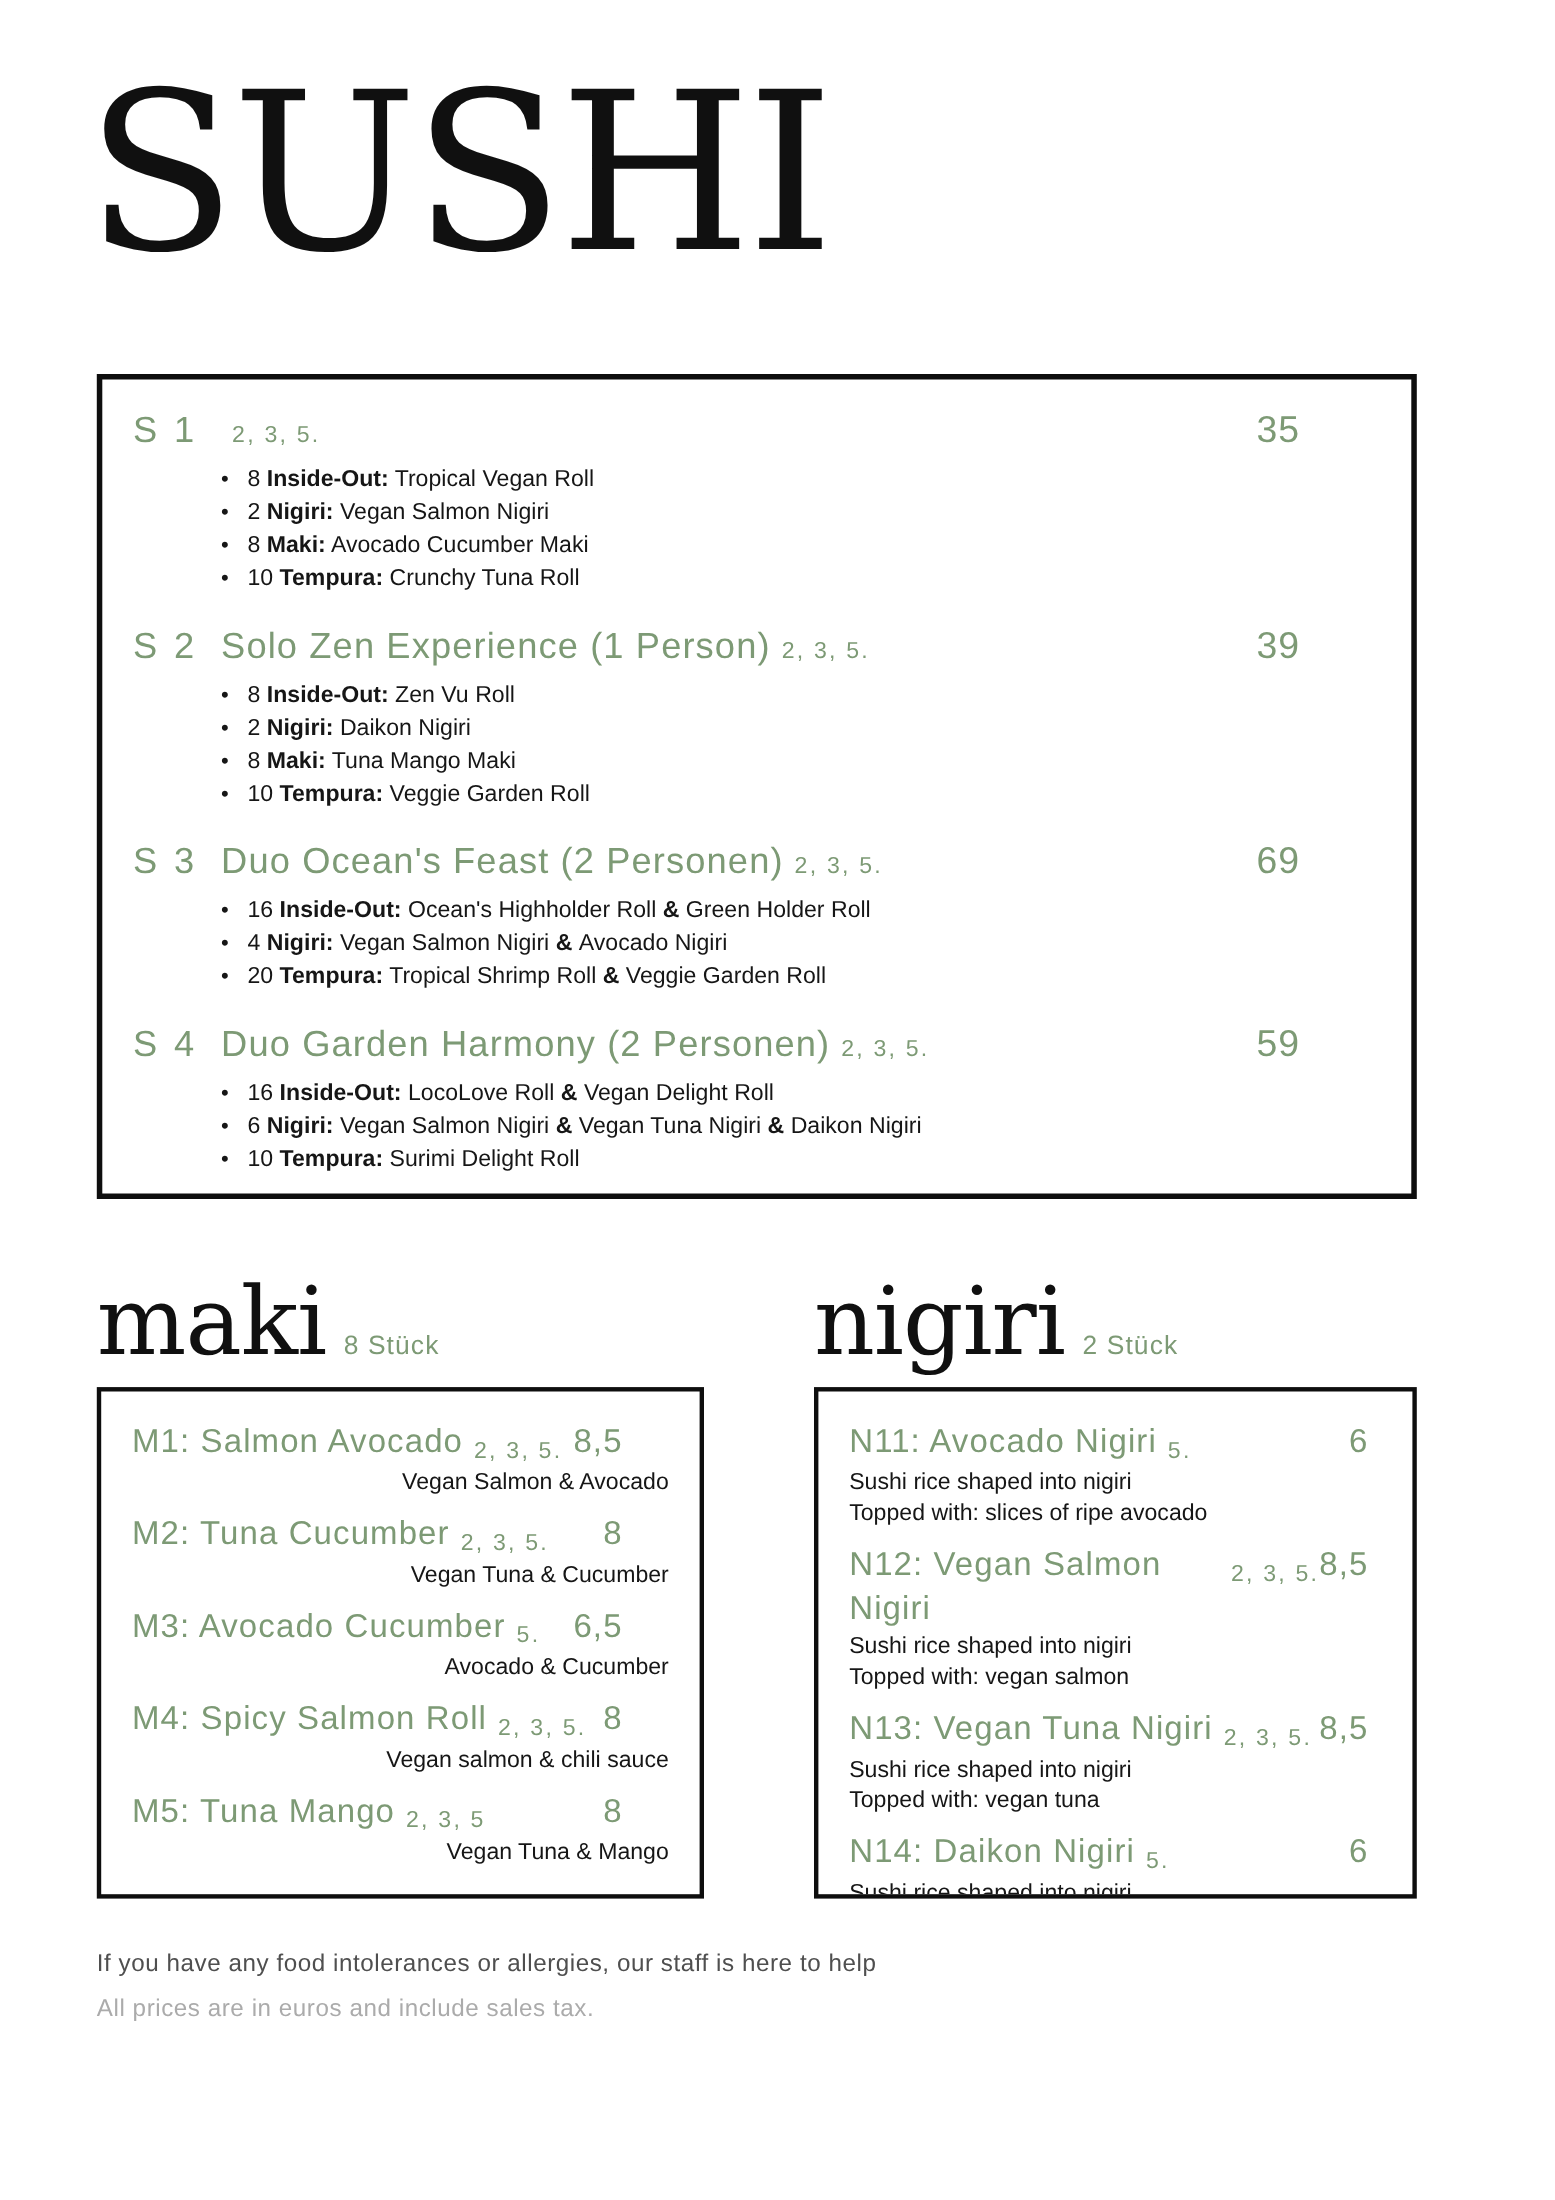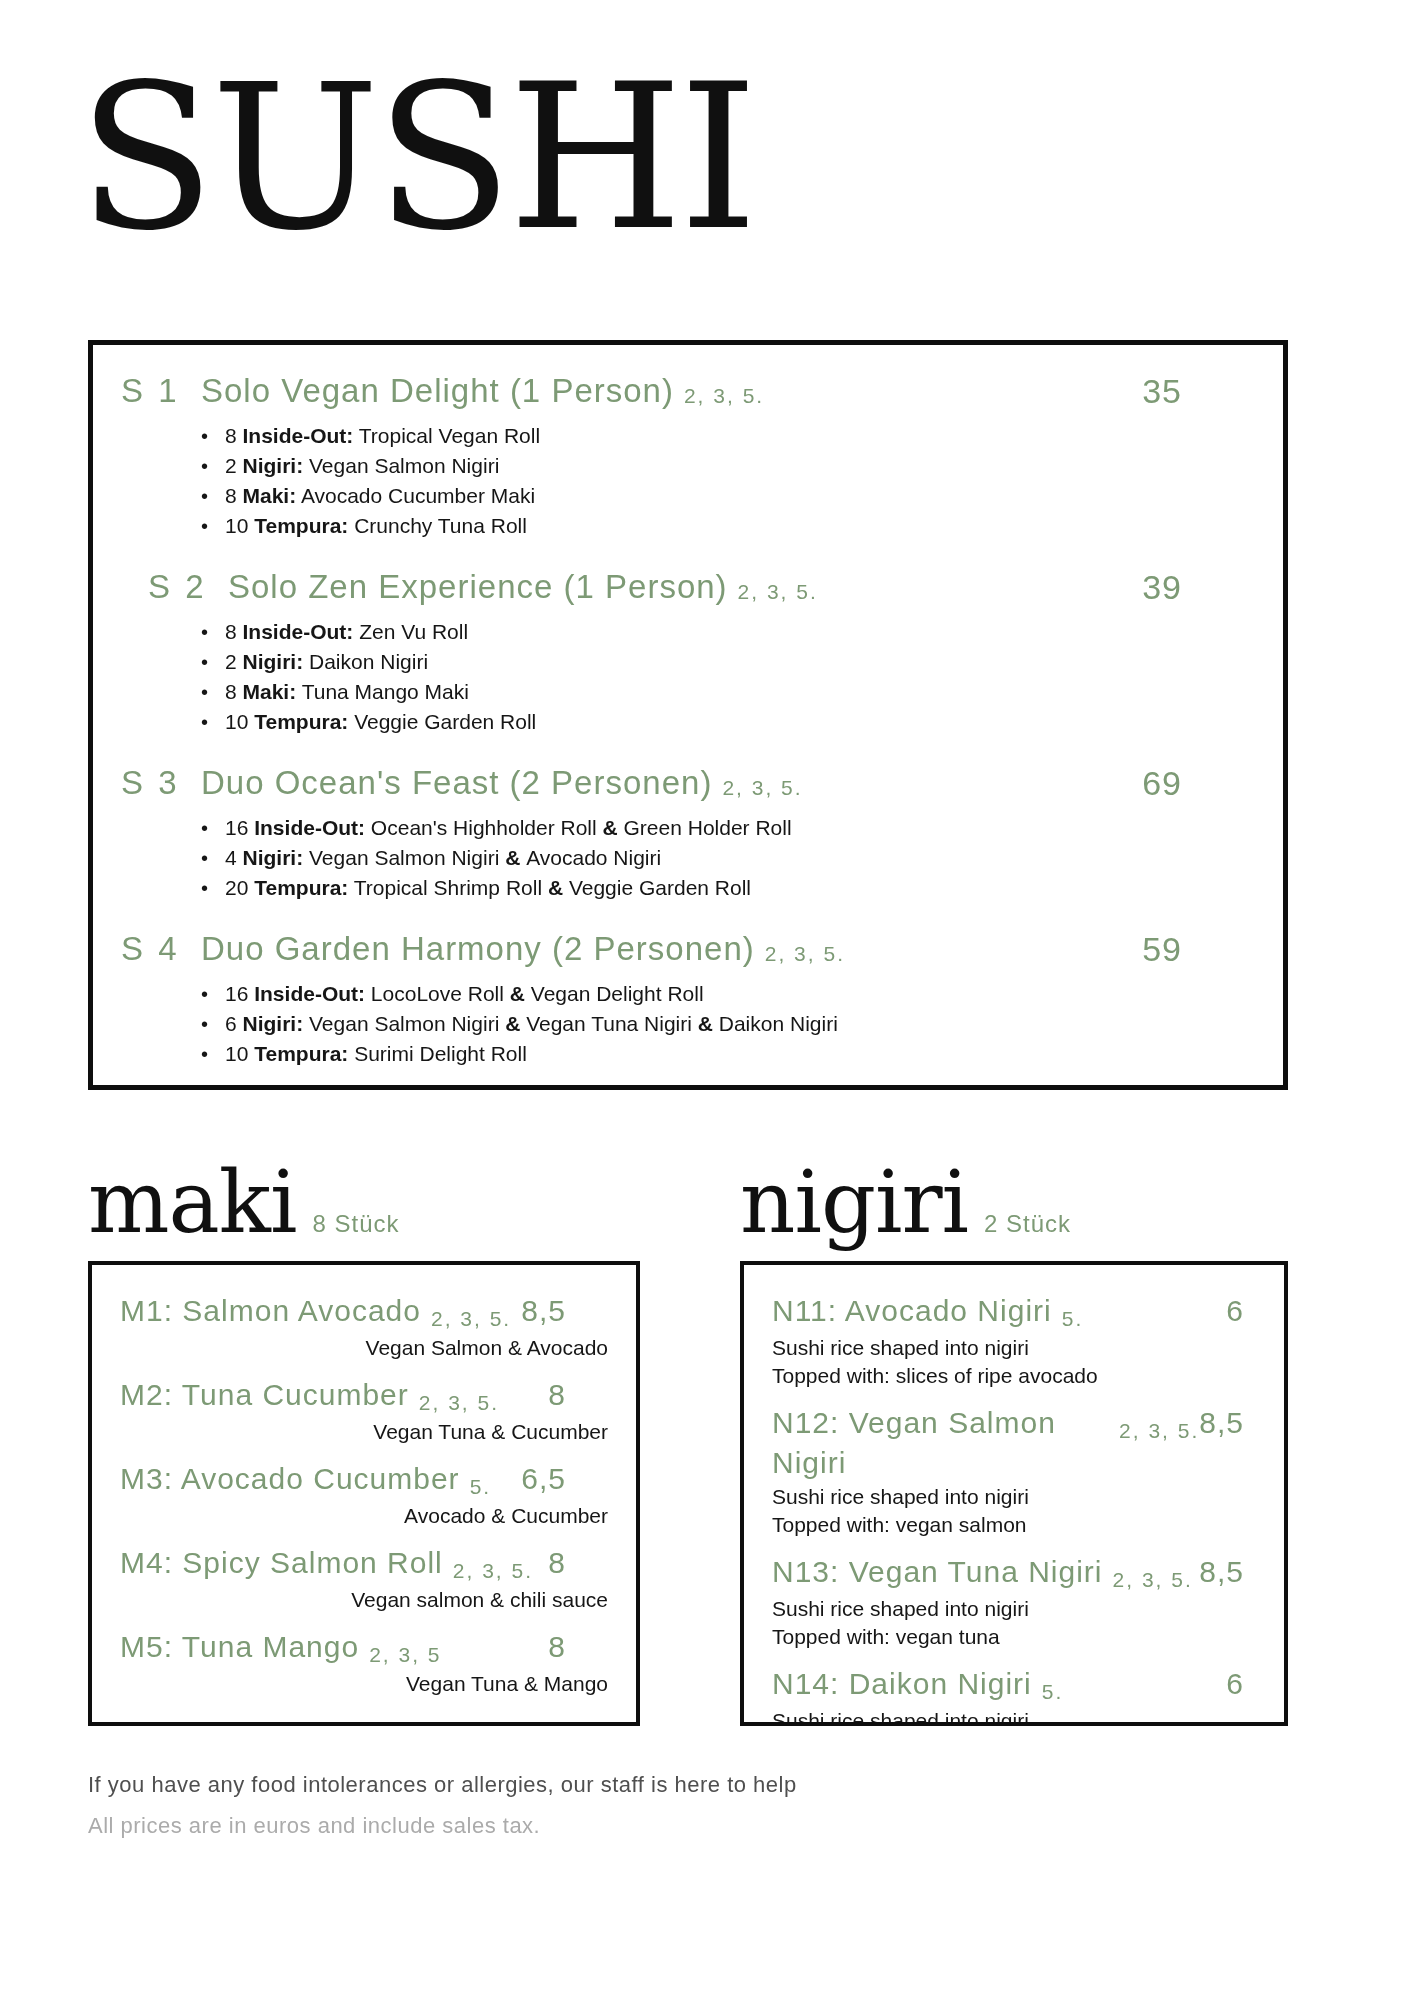--- a/index.html
+++ b/index.html
@@ -80,34 +80,33 @@
 <body>
 
 <div class="page">
 
   <h1 class="main-title">SUSHI</h1>
 
   <div class="combo-box" id="combo-list">
       <div class="combo-item">
         <div class="combo-head" style="color: rgb(125, 154, 117);">
           <span class="combo-code">S 1</span>
-          <span class="combo-name">Solo Vegan Delight (1 Person)</span>
           <span class="allergens">2, 3, 5.</span>
           <span class="spacer"></span>
           <span class="price">35</span>
         </div>
         <ul class="combo-bullets">
           <li>8 <b>Inside-Out:</b> Tropical Vegan Roll</li>
           <li>2 <b>Nigiri:</b> Vegan Salmon Nigiri</li>
           <li>8 <b>Maki:</b> Avocado Cucumber Maki</li>
           <li>10 <b>Tempura:</b> Crunchy Tuna Roll</li>
         </ul>
       </div>
       <div class="combo-item">
-        <div class="combo-head" style="color: rgb(125, 154, 117); margin-left: 27px;">
+        <div class="combo-head" style="color: rgb(125, 154, 117);">
           <span class="combo-code">S 2</span>
           <span class="combo-name">Solo Zen Experience (1 Person)</span>
           <span class="allergens">2, 3, 5.</span>
           <span class="spacer"></span>
           <span class="price">39</span>
         </div>
         <ul class="combo-bullets">
           <li>8 <b>Inside-Out:</b> Zen Vu Roll</li>
           <li>2 <b>Nigiri:</b> Daikon Nigiri</li>
           <li>8 <b>Maki:</b> Tuna Mango Maki</li>

